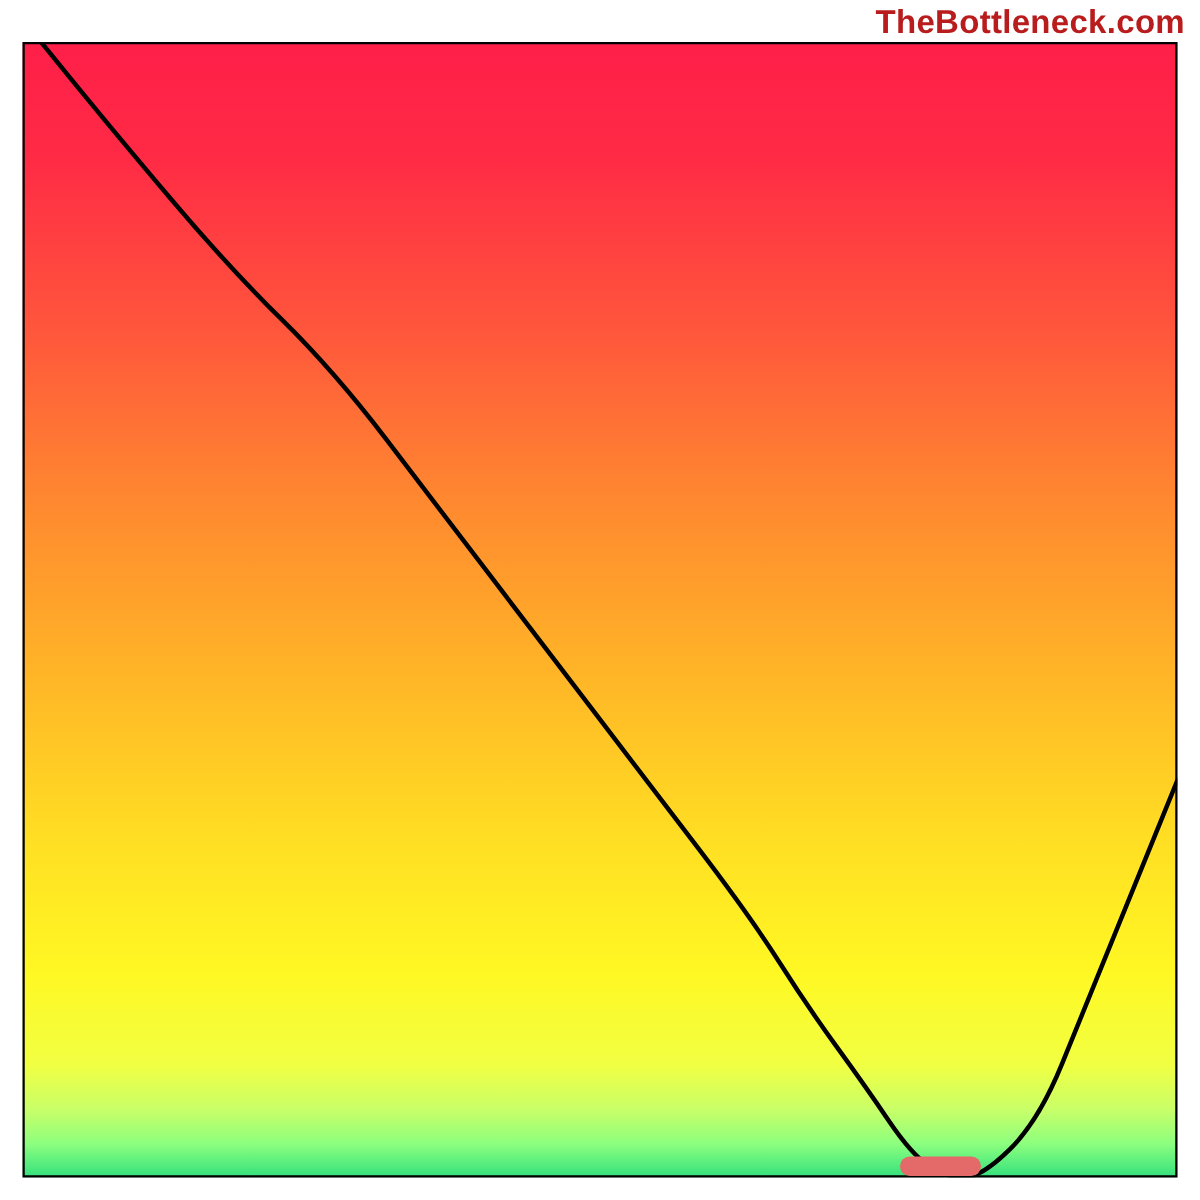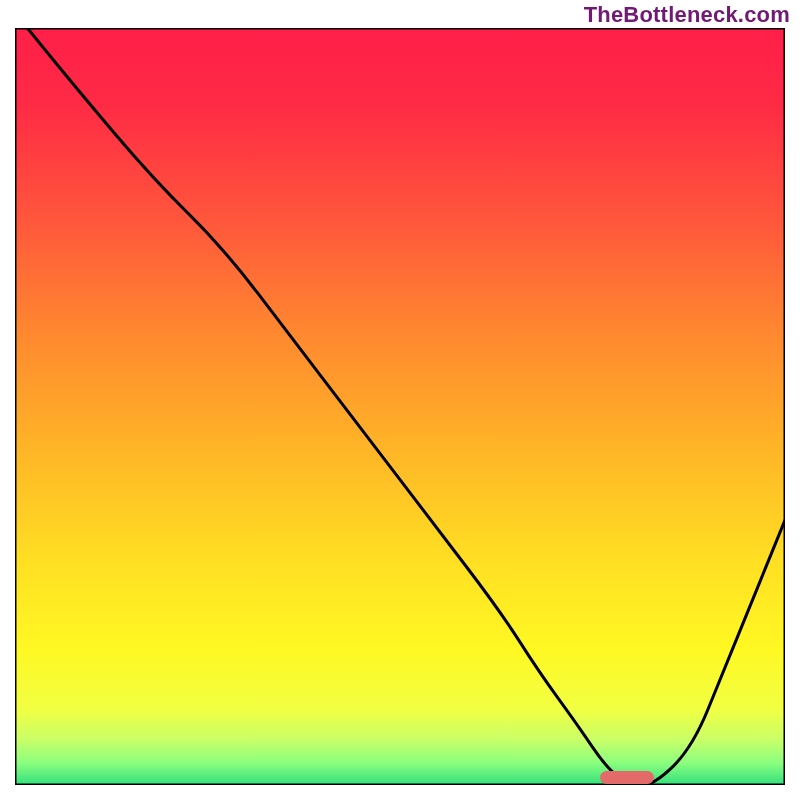--- a/index.html
+++ b/index.html
@@ -15,21 +15,21 @@
     position: relative;
     width: 800px;
     height: 800px;
   }
   .watermark {
     position: absolute;
     top: 2px;
     right: 10px;
     font-size: 22px;
     font-weight: bold;
-    color: #701a75;
+    color: #b91c1c;
     letter-spacing: 0.2px;
     user-select: none;
   }
   .plot {
     position: absolute;
     left: 15px;
     top: 28px;
     width: 770px;
     height: 757px;
   }

